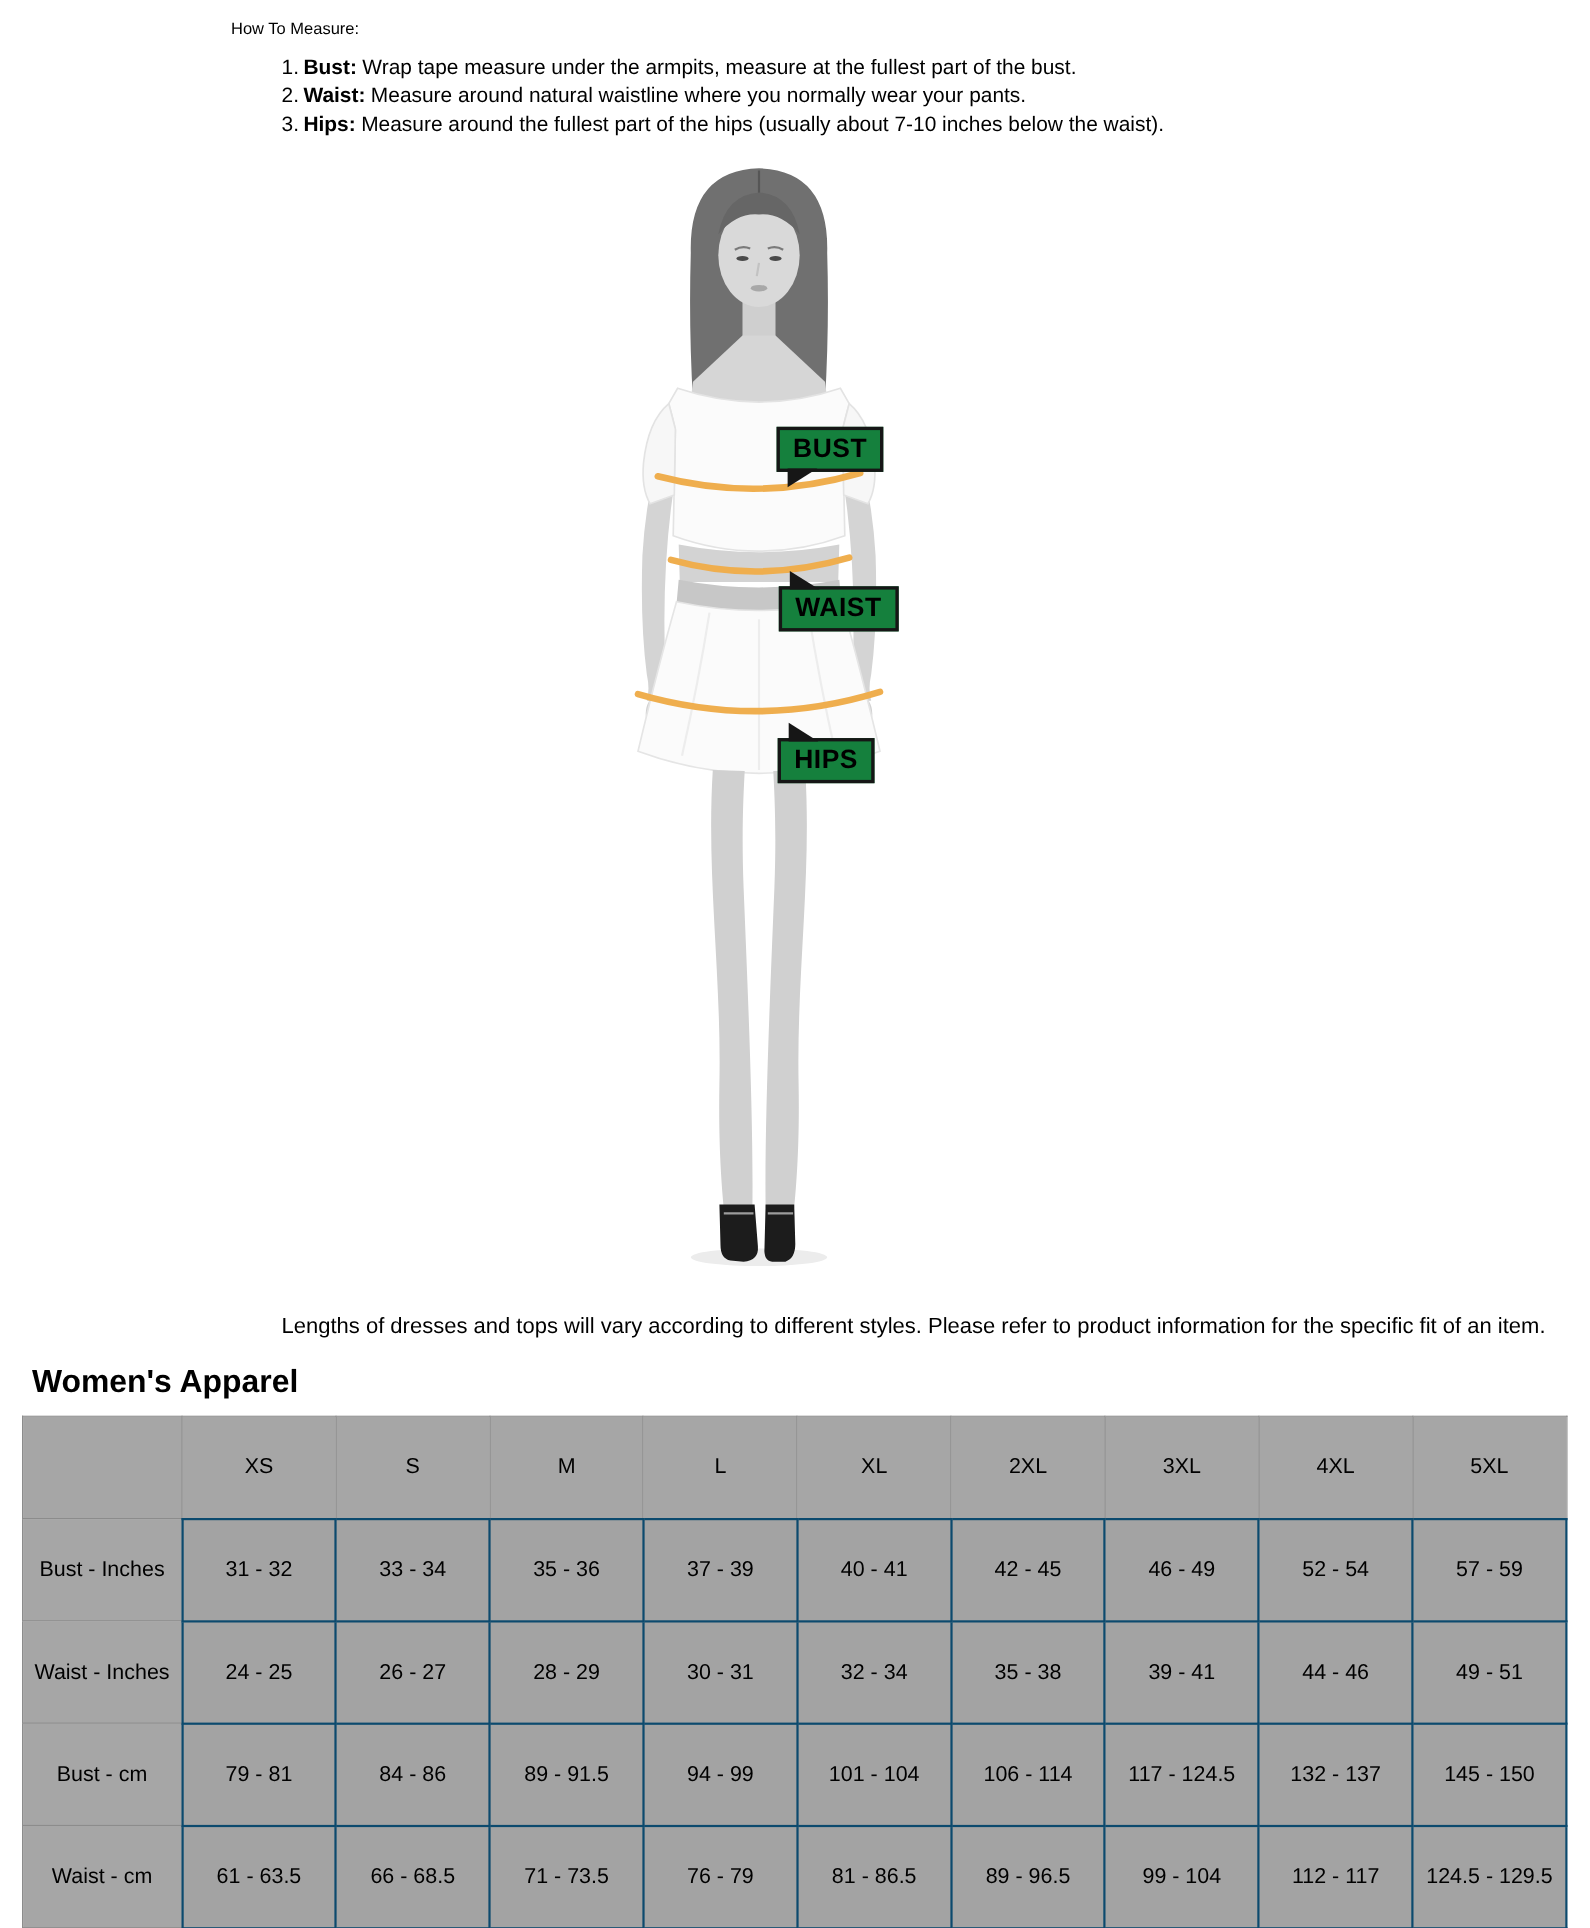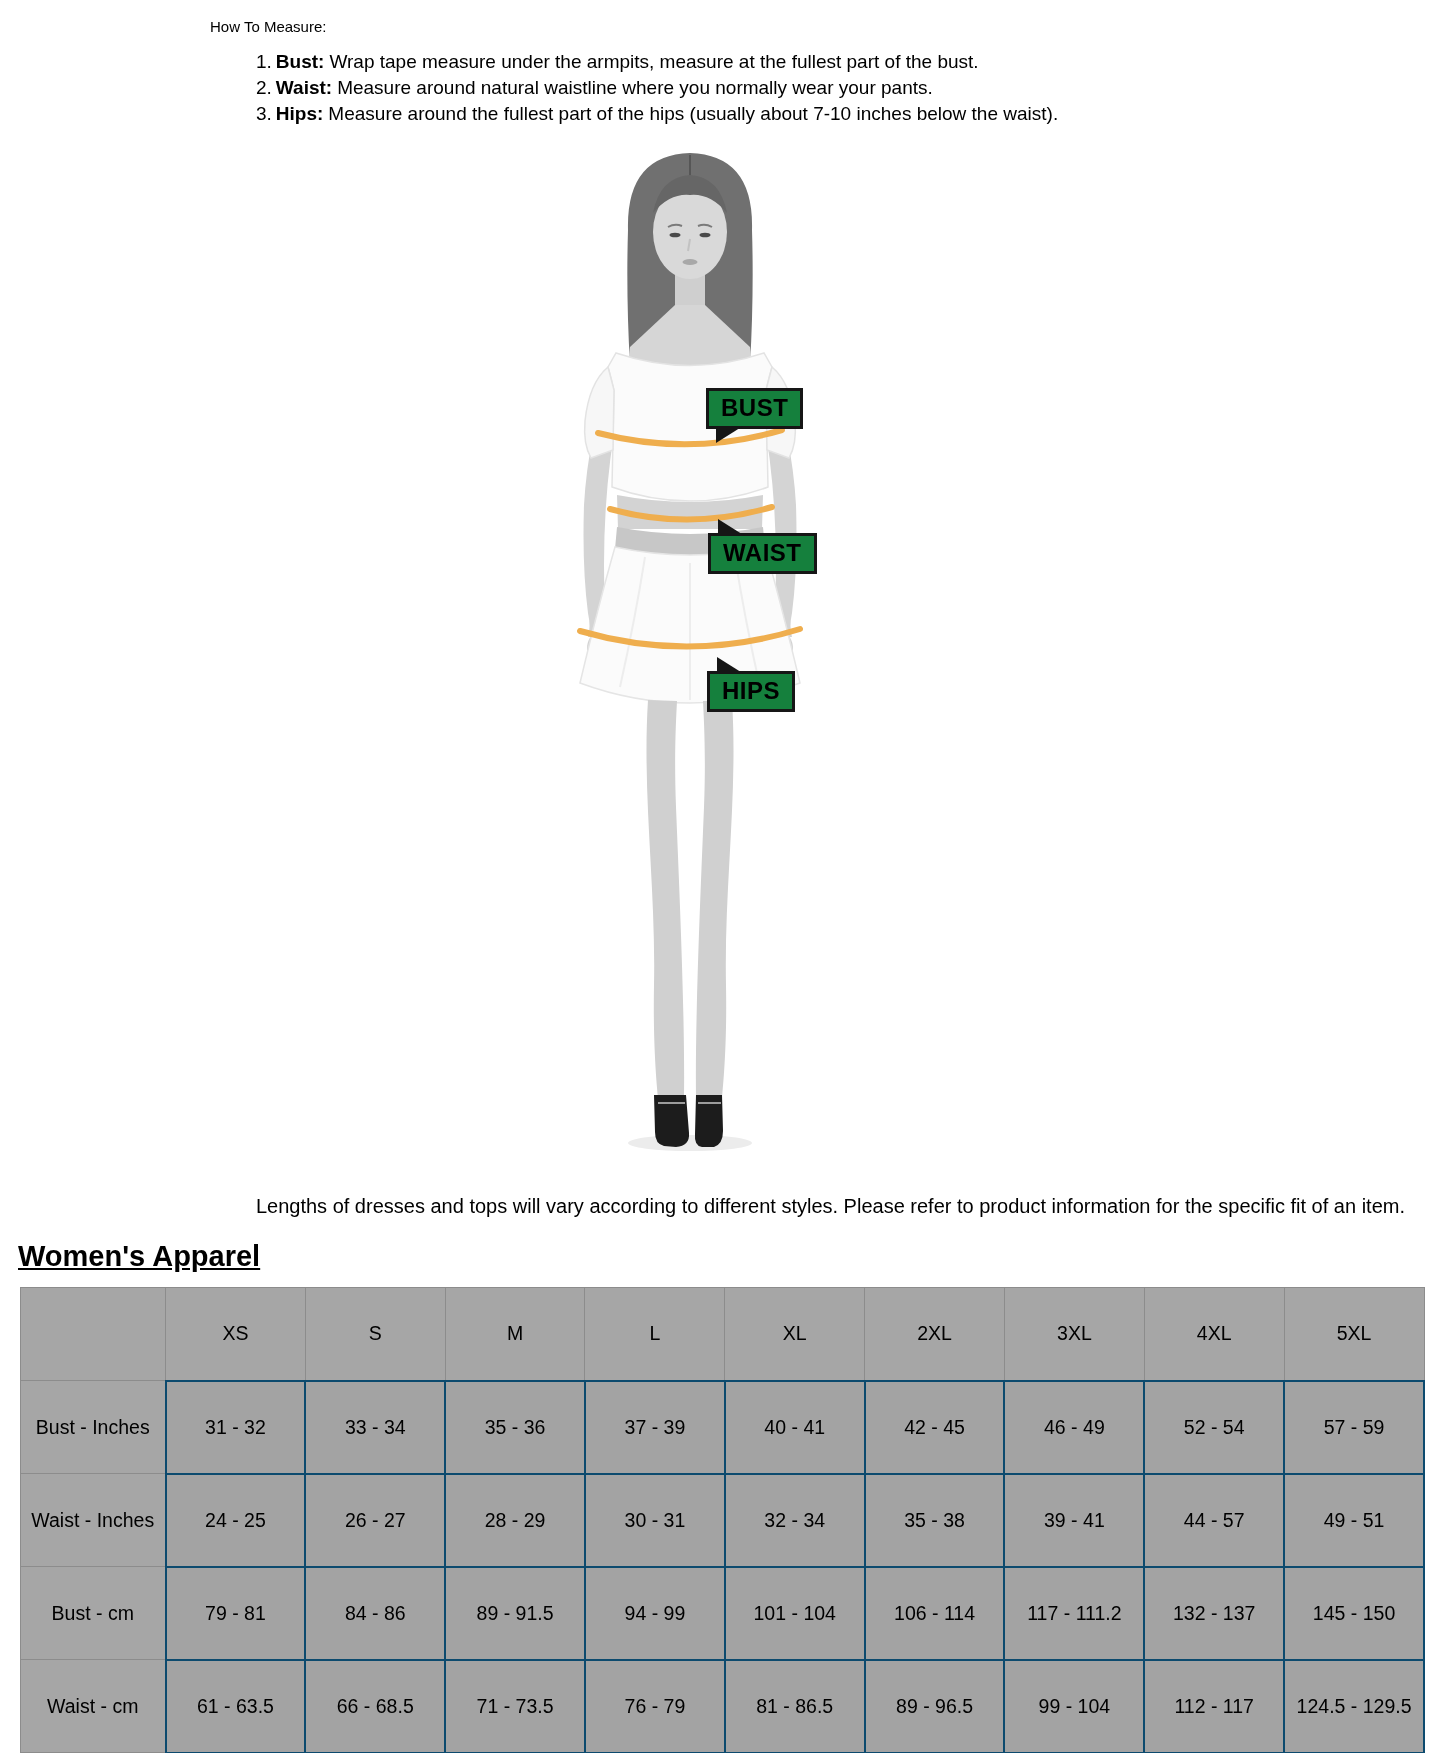--- a/index.html
+++ b/index.html
@@ -21,21 +21,21 @@
   .measure-label{position:absolute;background:#15803d;border:3px solid #161616;
     font-size:24px;font-weight:700;letter-spacing:0.5px;padding:3px 12px 4px 12px;line-height:28px;}
   .tail{position:absolute;width:0;height:0;}
   .tail-down{bottom:-17px;left:7px;border-top:17px solid #161616;border-right:27px solid transparent;}
   .tail-up{top:-17px;left:7px;border-bottom:17px solid #161616;border-right:27px solid transparent;}
 
   
   .note{margin:38px 40px 0 40px;text-align:right;font-size:20px;line-height:26px;}
 
   
-  .chart-title{margin:20px 0 0 18px;font-size:29px;font-weight:700;line-height:34px;text-decoration:underline;}
+  .chart-title{margin:20px 0 0 29px;font-size:29px;font-weight:700;line-height:34px;}
   table.size-chart{border-collapse:collapse;table-layout:fixed;width:1405px;margin:14px 0 0 20px;}
   table.size-chart col.label-col{width:145px;}
   table.size-chart th,table.size-chart td{font-weight:400;text-align:center;vertical-align:middle;
     font-size:19.5px;padding:0;}
   table.size-chart tr{height:93px;}
   .cell-gray{background:#a6a6a6;border:1px solid #8c8c8c;}
   .cell-white{background:#a3a3a3;border:2px solid #0c4a6e;margin-top:32px;}
 </style>
 </head>
 <body>
@@ -165,32 +165,32 @@
         </tr>
         <tr>
           <th class="cell-gray">Waist - Inches</th>
           <td class="cell-white">24 - 25</td>
           <td class="cell-white">26 - 27</td>
           <td class="cell-white">28 - 29</td>
           <td class="cell-white">30 - 31</td>
           <td class="cell-white">32 - 34</td>
           <td class="cell-white">35 - 38</td>
           <td class="cell-white">39 - 41</td>
-          <td class="cell-white">44 - 57</td>
+          <td class="cell-white">44 - 46</td>
           <td class="cell-white">49 - 51</td>
         </tr>
         <tr>
           <th class="cell-gray">Bust - cm</th>
           <td class="cell-white">79 - 81</td>
           <td class="cell-white">84 - 86</td>
           <td class="cell-white">89 - 91.5</td>
           <td class="cell-white">94 - 99</td>
           <td class="cell-white">101 - 104</td>
           <td class="cell-white">106 - 114</td>
-          <td class="cell-white">117 - 111.2</td>
+          <td class="cell-white">117 - 124.5</td>
           <td class="cell-white">132 - 137</td>
           <td class="cell-white">145 - 150</td>
         </tr>
         <tr>
           <th class="cell-gray">Waist - cm</th>
           <td class="cell-white">61 - 63.5</td>
           <td class="cell-white">66 - 68.5</td>
           <td class="cell-white">71 - 73.5</td>
           <td class="cell-white">76 - 79</td>
           <td class="cell-white">81 - 86.5</td>

